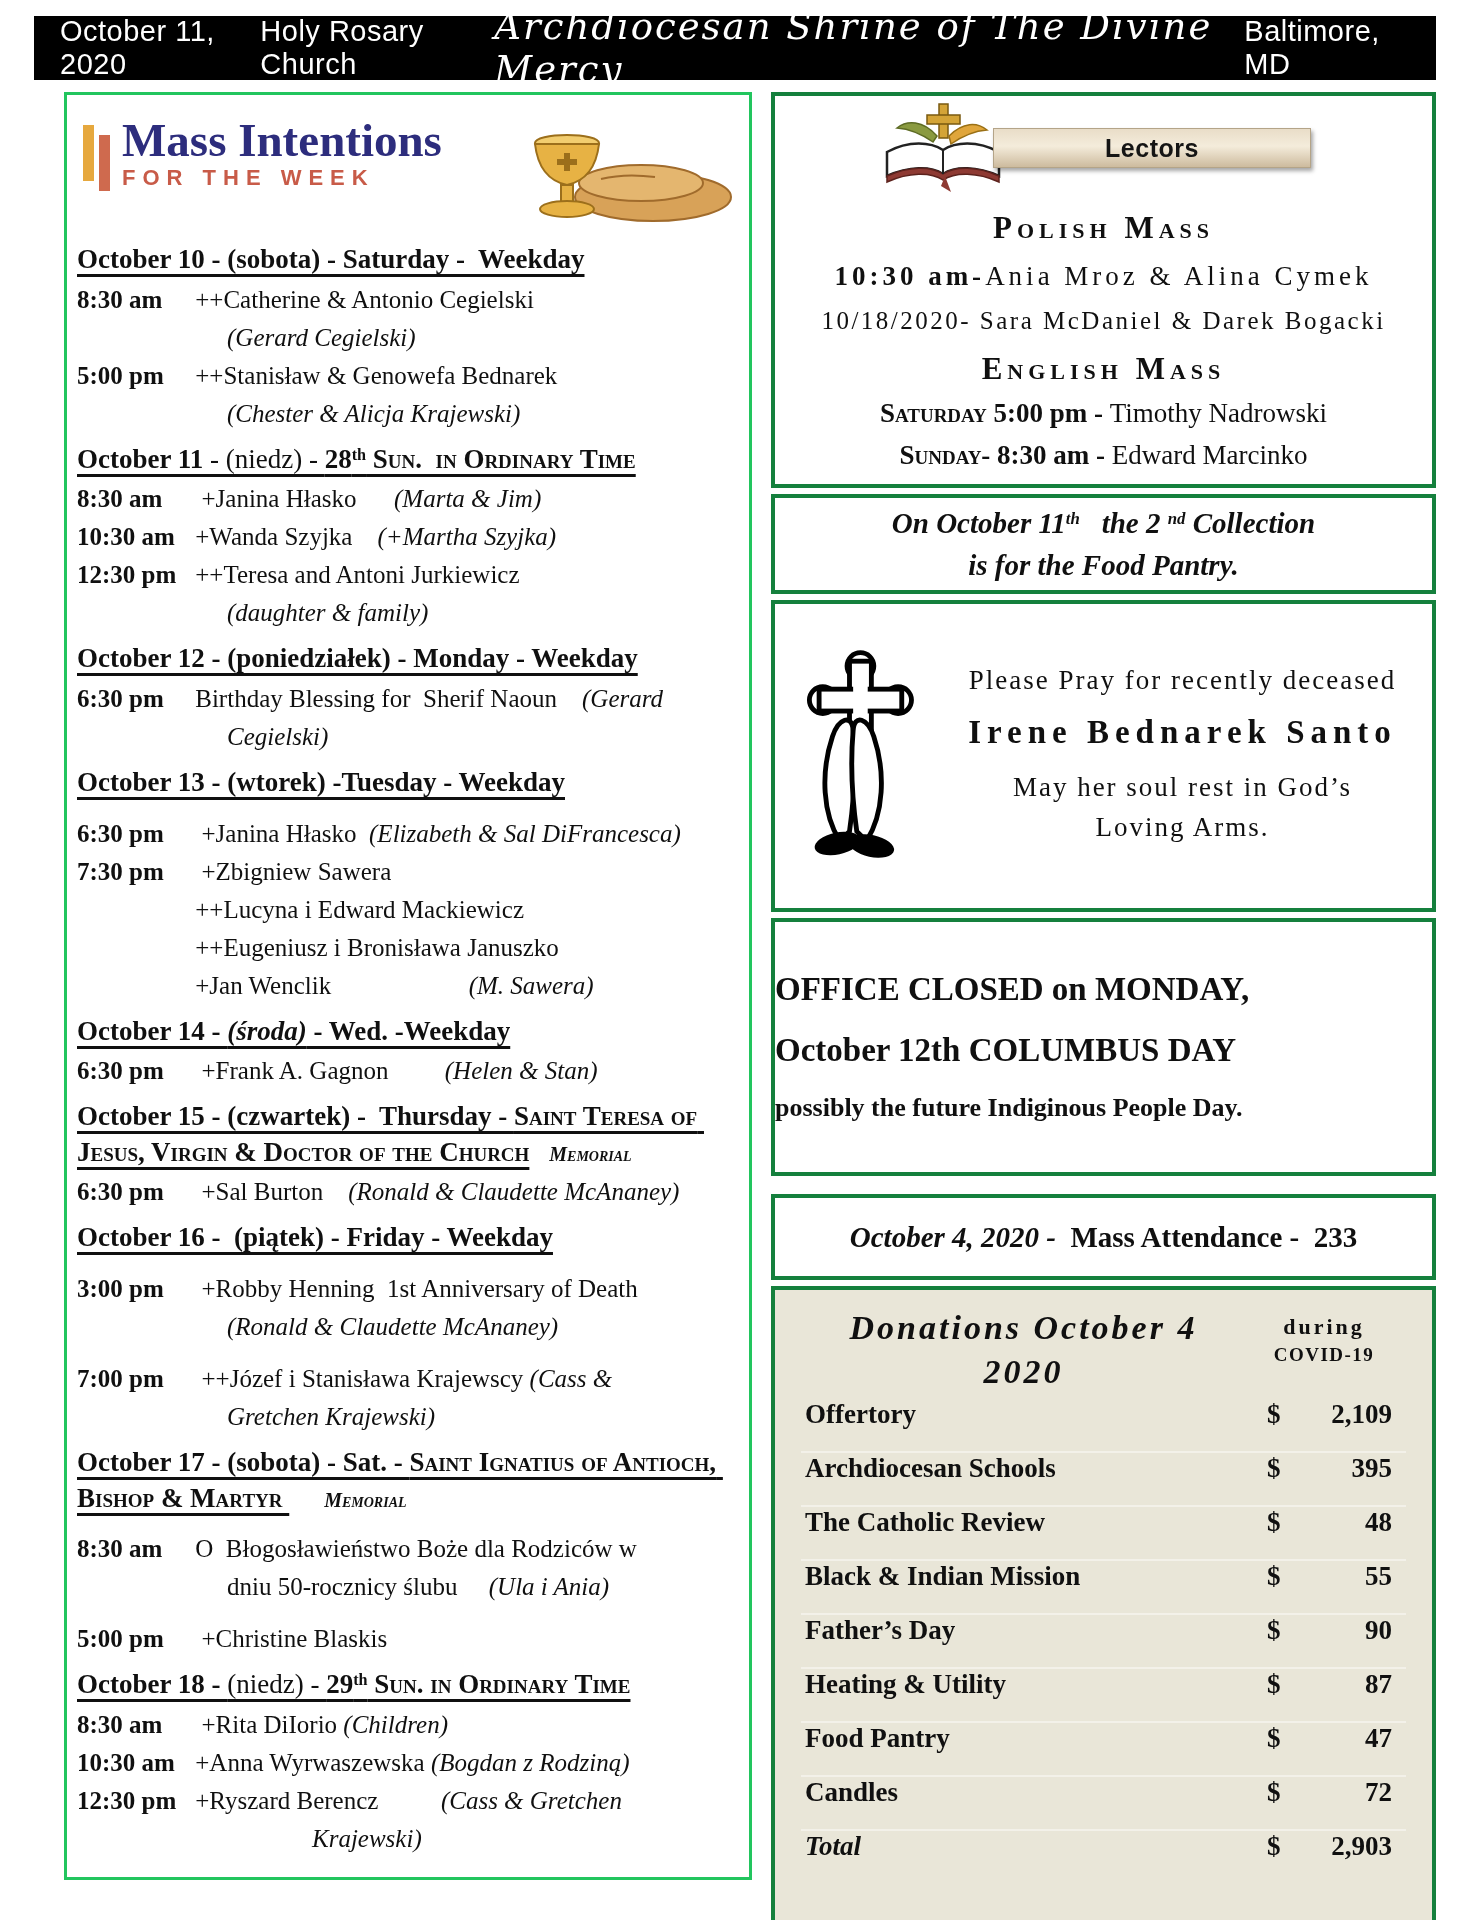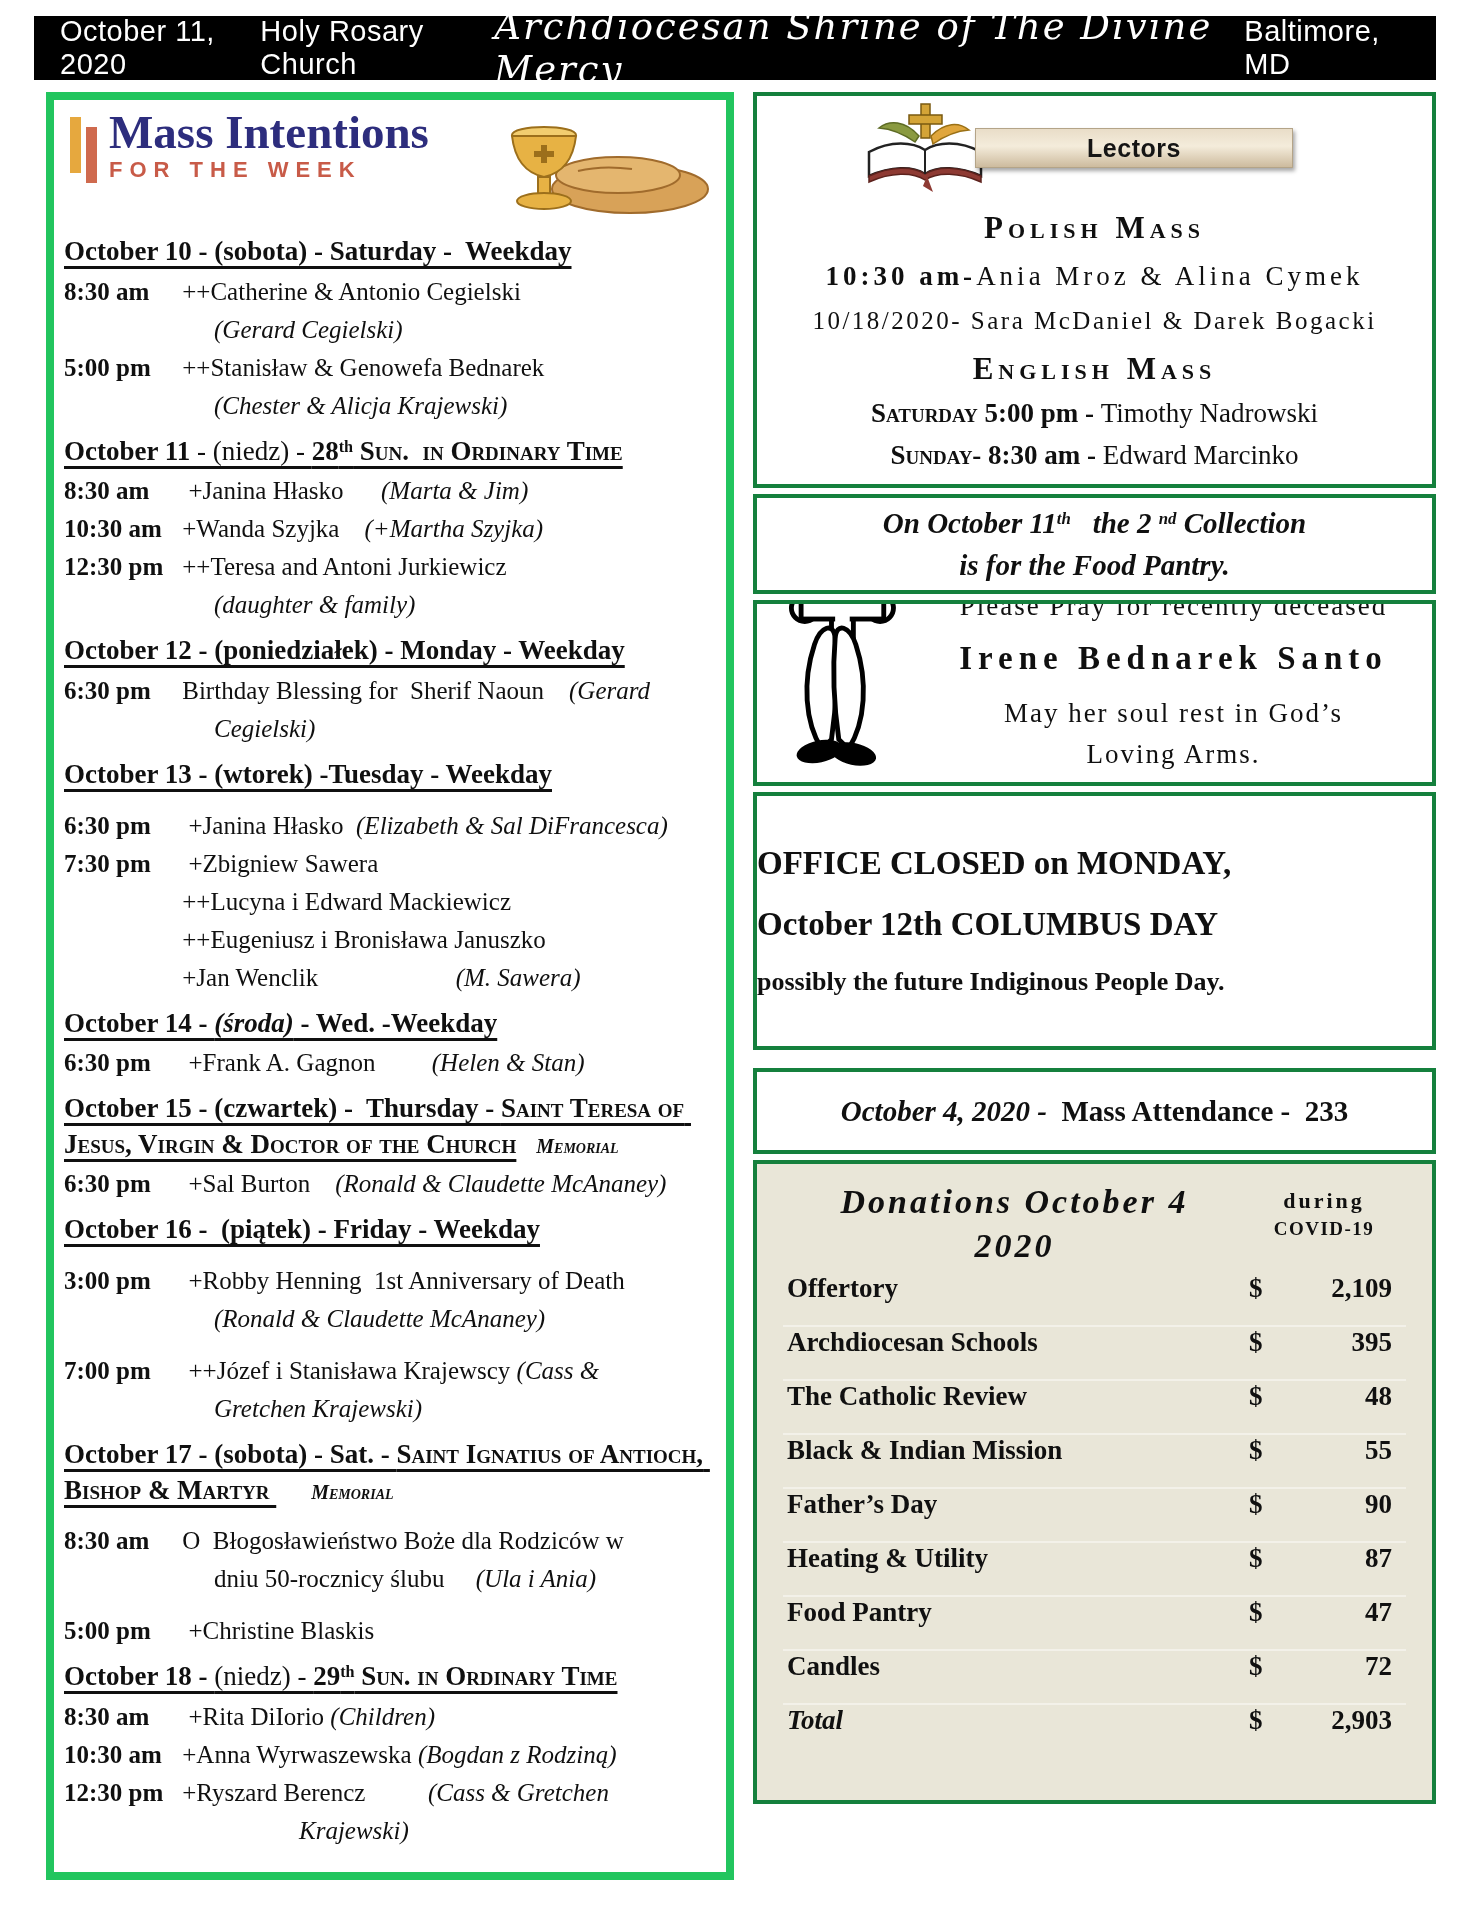--- a/index.html
+++ b/index.html
@@ -7,22 +7,22 @@
         font-family:"Liberation Serif","DejaVu Serif",serif;color:#101010;margin:0 auto;}
   
   .topbar{margin:16px 34px 12px 34px;height:64px;background:#000;color:#fff;display:flex;
           align-items:center;justify-content:space-between;padding:0 26px;
           font-family:"Liberation Sans","DejaVu Sans",sans-serif;}
   .tb-item{font-size:29px;letter-spacing:.5px;}
   .tb-script{font-family:"DejaVu Serif","Liberation Serif",serif;font-style:italic;
              font-size:37px;letter-spacing:2px;}
   
   .cols{display:flex;align-items:flex-start;padding:0 34px 0 46px;gap:19px;}
-  .leftbox{width:688px;flex-shrink:0;border:8px solid #22c55e;box-sizing:border-box;
-           height:1788px;padding:3px 12px 8px 10px;overflow:hidden;background:#fff;}
+  .leftbox{width:688px;flex-shrink:0;border:3px solid #22c55e;box-sizing:border-box;
+           height:1788px;padding:16px 12px 8px 10px;overflow:hidden;background:#fff;margin-left:18px;}
   .rightcol{flex:1;display:flex;flex-direction:column;gap:6px;}
   .box{border:4px solid #15803d;background:#fff;box-sizing:border-box;overflow:hidden;}
   
   .logo-row{display:flex;align-items:flex-start;height:116px;padding:6px 0 0 6px;}
   .bars{display:flex;gap:5px;margin-top:8px;}
   .bar-gold{width:11px;height:56px;background:#e6a83e;display:block;}
   .bar-red{width:11px;height:56px;background:#cf6a4e;display:block;margin-top:10px;}
   .logo-text{margin-left:12px;}
   .logo-title{font-size:47px;font-weight:700;color:#2d2d7d;line-height:1.02;}
   .logo-sub{font-size:22px;color:#c85b48;font-weight:700;letter-spacing:7px;margin-top:0;
@@ -58,21 +58,21 @@
                font-size:25px;color:#151515;letter-spacing:.5px;}
   .mass-head{text-align:center;font-weight:700;font-variant:small-caps;font-size:31px;
              letter-spacing:5px;margin-top:16px;}
   .pol-line{text-align:center;font-size:27px;margin-top:15px;letter-spacing:4px;}
   .pol-line.l2{font-size:25px;letter-spacing:2.5px;}
   .eng-line{text-align:center;font-size:27px;margin-top:11px;}
   
   .collection{height:100px;display:flex;flex-direction:column;justify-content:center;
               gap:9px;text-align:center;font-size:29px;}
   
-  .deceased{height:186px;display:flex;align-items:flex-end;padding:8px 4px;}
+  .deceased{height:312px;display:flex;align-items:center;padding:8px 4px;}
   .dec-icon{width:158px;flex-shrink:0;}
   .dec-text{flex:1;text-align:center;}
   .dec-l1{font-size:27px;letter-spacing:2px;}
   .dec-name{font-size:33px;font-weight:700;letter-spacing:6px;margin:18px 0 16px 0;}
   .dec-l3{font-size:27px;letter-spacing:2px;line-height:1.5;}
   
   .office{height:258px;text-align:left;display:flex;flex-direction:column;
           justify-content:center;gap:24px;}
   .office-l1,.office-l2{font-size:33px;font-weight:700;}
   .office-l3{font-size:26px;font-weight:700;}

